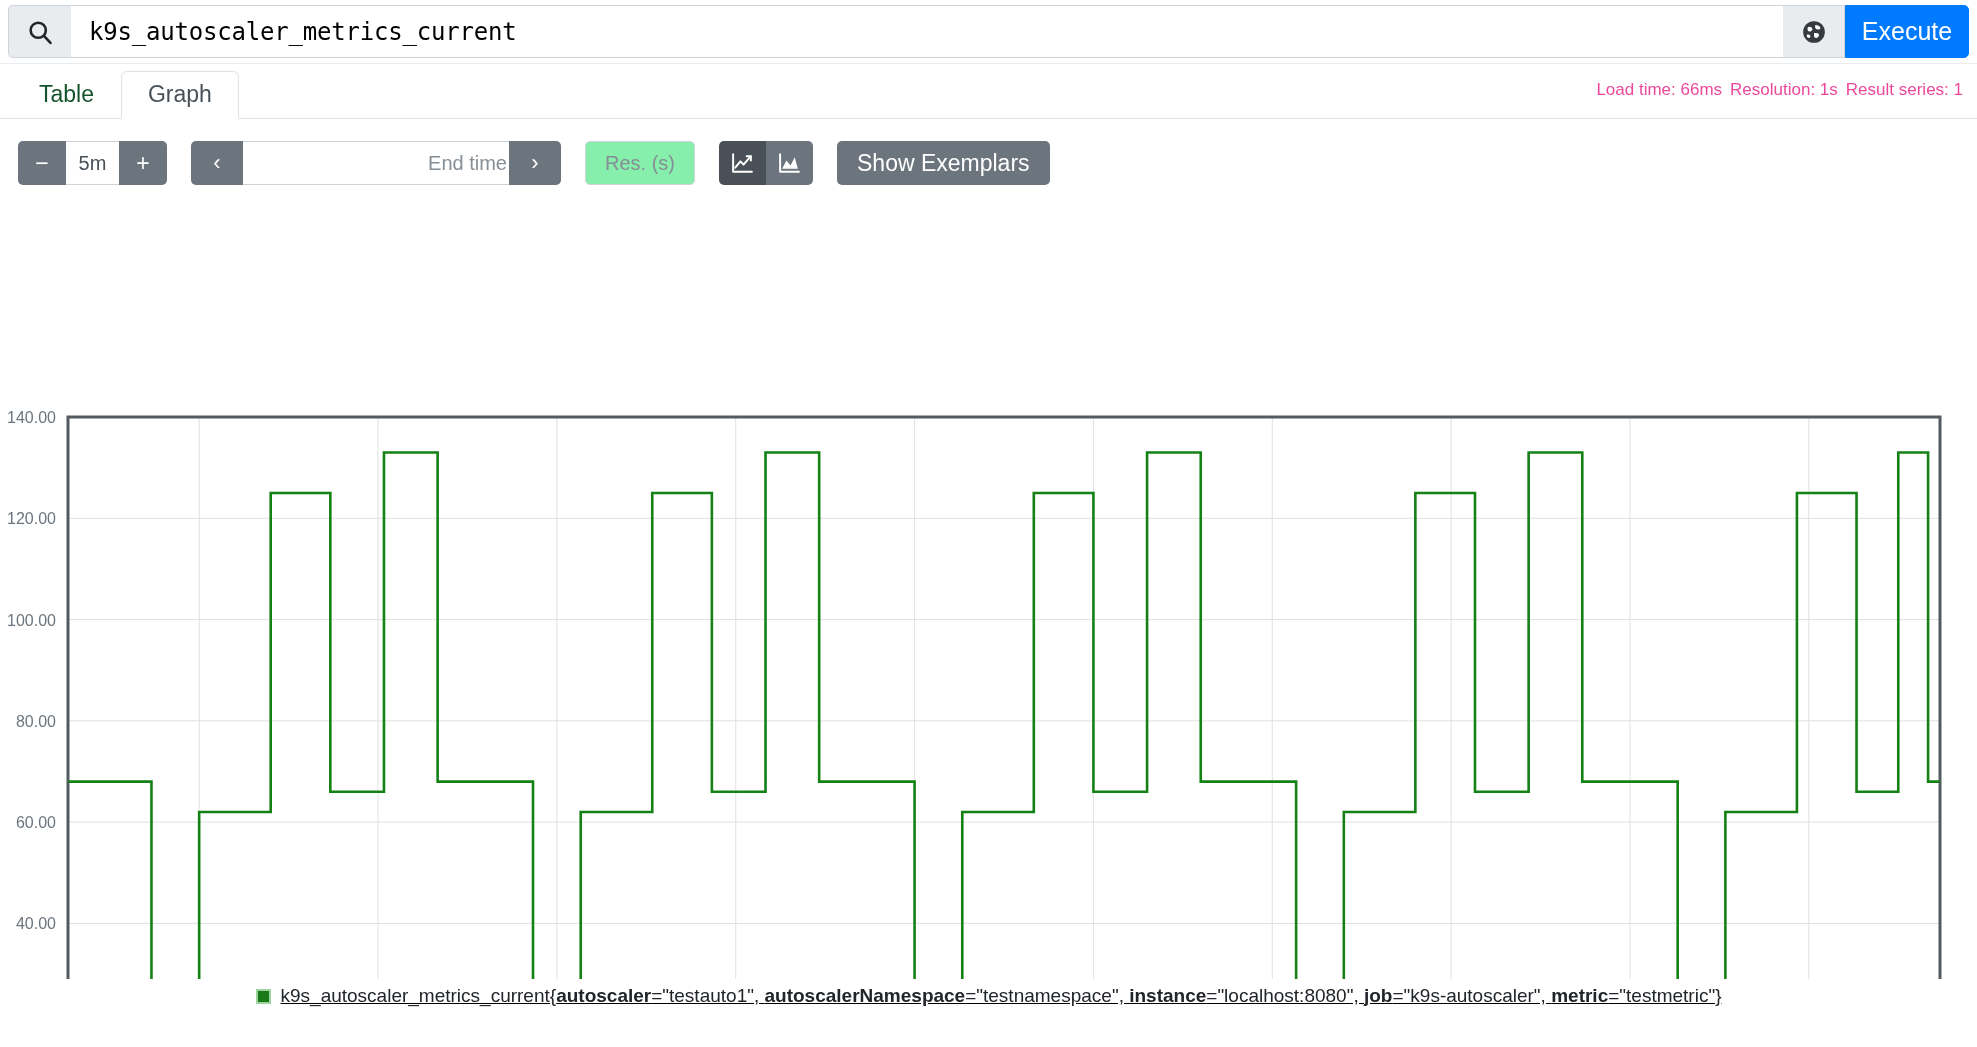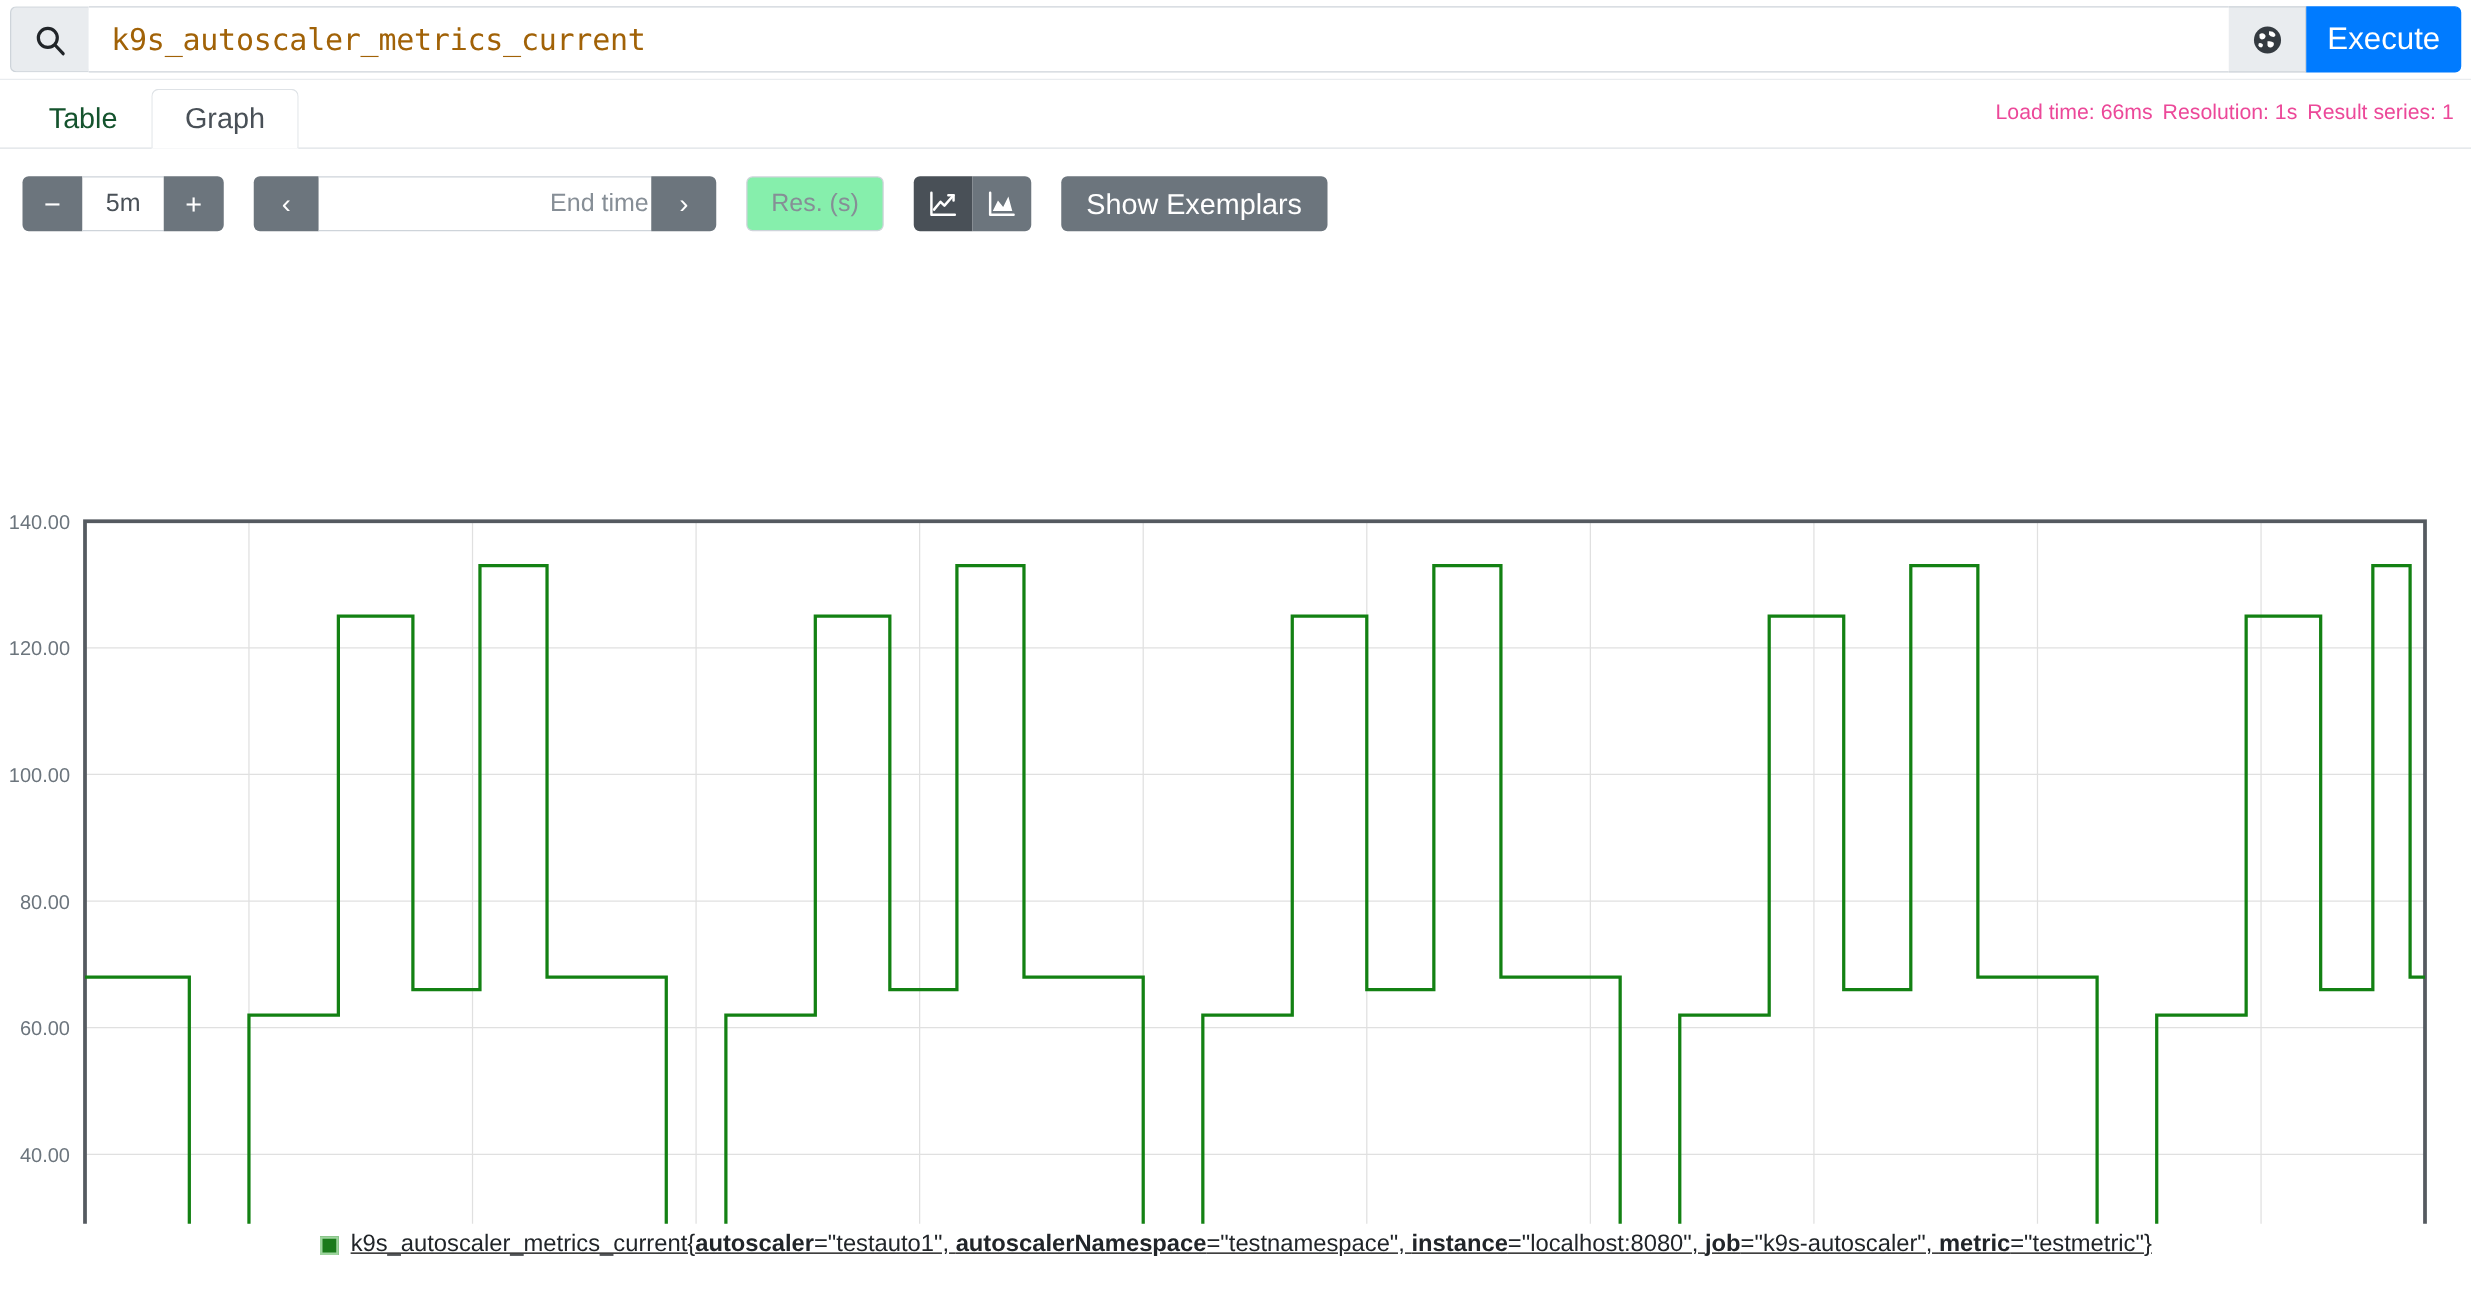--- a/index.html
+++ b/index.html
@@ -32,21 +32,21 @@
   }
   .search-icon-box svg { display: block; }
   .query-input {
     flex: 1;
     border: 1px solid #ced4da;
     border-left: none;
     border-right: none;
     background: #fff;
     font-family: "DejaVu Sans Mono", monospace;
     font-size: 24px;
-    color: #a16207;
+    color: #000000;
     padding: 0 0 0 18px;
     margin: 5px 0;
     outline: none;
     letter-spacing: -0.2px;
   }
   .globe-box {
     width: 62px;
     background: #e9ecef;
     border: 1px solid #ced4da;
     border-left: none;
@@ -122,21 +122,21 @@
     font-size: 23px;
     display: flex;
     align-items: center;
     justify-content: center;
     cursor: pointer;
     font-family: "Liberation Sans", sans-serif;
   }
   .range-minus { width: 48px; height: 44px; border-radius: 5px 0 0 5px; }
   .range-plus  { width: 48px; height: 44px; border-radius: 0 5px 5px 0; }
   .range-input {
-    width: 65px; height: 44px;
+    width: 53px; height: 44px;
     border: 1px solid #ced4da;
     border-left: none; border-right: none;
     text-align: center;
     font-size: 20px;
     color: #495057;
     background: #fff;
     outline: none;
     font-family: "Liberation Sans", sans-serif;
   }
   .nav-prev { width: 52px; height: 44px; border-radius: 5px 0 0 5px; font-size: 22px; }

